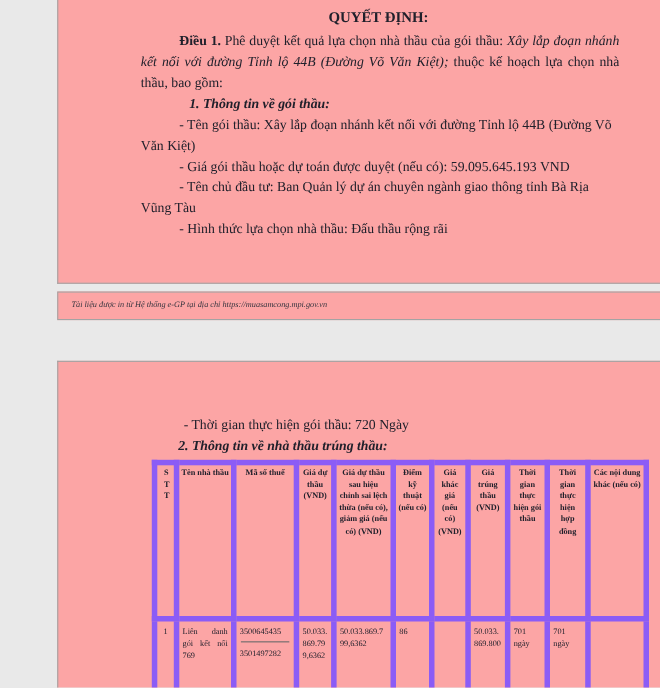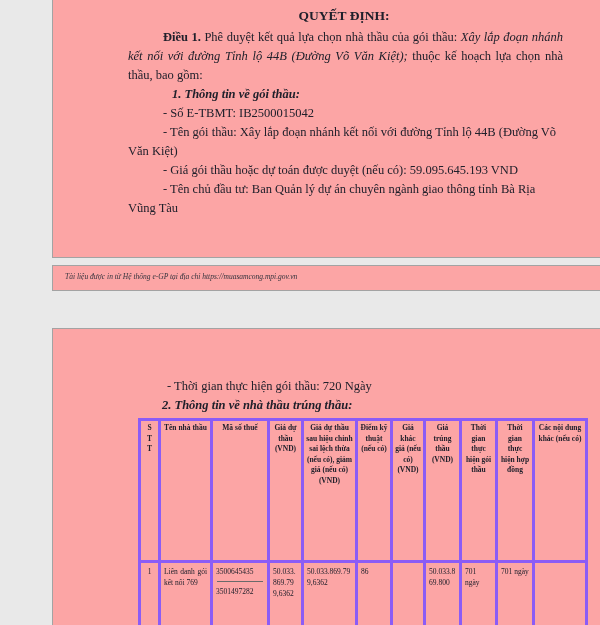--- a/index.html
+++ b/index.html
@@ -58,21 +58,21 @@
   .p2-heading  { margin-top: 0; font-family: Liberation Serif, serif; }
 
   table.bid {
     margin: 3px 0 0 85px;
     border-collapse: collapse;
     table-layout: fixed;
     width: 447px;
     font-size: 7.5px;
   }
   table.bid th, table.bid td {
-    border: 3px solid #8b5cf6;
+    border: 5px solid #8b5cf6;
     vertical-align: top;
     box-sizing: border-box;
     overflow: hidden;
   }
   table.bid th {
     font-weight: bold;
     text-align: center;
     padding: 2px 2px;
     line-height: 10.5px;
   }
@@ -117,24 +117,24 @@
 
 <div class="canvas">
 
   <div class="sheet page1">
     <div class="doc-title">QUYẾT ĐỊNH:</div>
 
     <p class="para justify ind35"><span class="b">Điều 1.</span><span> Phê duyệt kết quả lựa chọn nhà thầu của gói thầu: </span><span class="it">Xây lắp đoạn nhánh kết nối với đường Tỉnh lộ 44B (Đường Võ Văn Kiệt);</span><span> thuộc kế hoạch lựa chọn nhà thầu, bao gồm:</span></p>
 
     <p class="para ind44 bi">1. Thông tin về gói thầu:</p>
 
-    <p class="para ind35">- Số E-TBMT: IB2500015042</p>
     <p class="para ind35">- Tên gói thầu: Xây lắp đoạn nhánh kết nối với đường Tỉnh lộ 44B (Đường Võ Văn Kiệt)</p>
     <p class="para ind35">- Giá gói thầu hoặc dự toán được duyệt (nếu có): 59.095.645.193 VND</p>
     <p class="para ind35">- Tên chủ đầu tư: Ban Quản lý dự án chuyên ngành giao thông tỉnh Bà Rịa Vũng Tàu</p>
+    <p class="para ind35">- Hình thức lựa chọn nhà thầu: Đấu thầu rộng rãi</p>
   </div>
 
   <div class="sheet footerbox">
     <div class="footnote">Tài liệu được in từ Hệ thống e-GP tại địa chỉ https://muasamcong.mpi.gov.vn</div>
   </div>
 
   <div class="sheet page2">
     <p class="para ind39 p2-duration">- Thời gian thực hiện gói thầu: 720 Ngày</p>
     <p class="para ind34 bi p2-heading">2. Thông tin về nhà thầu trúng thầu:</p>
 

